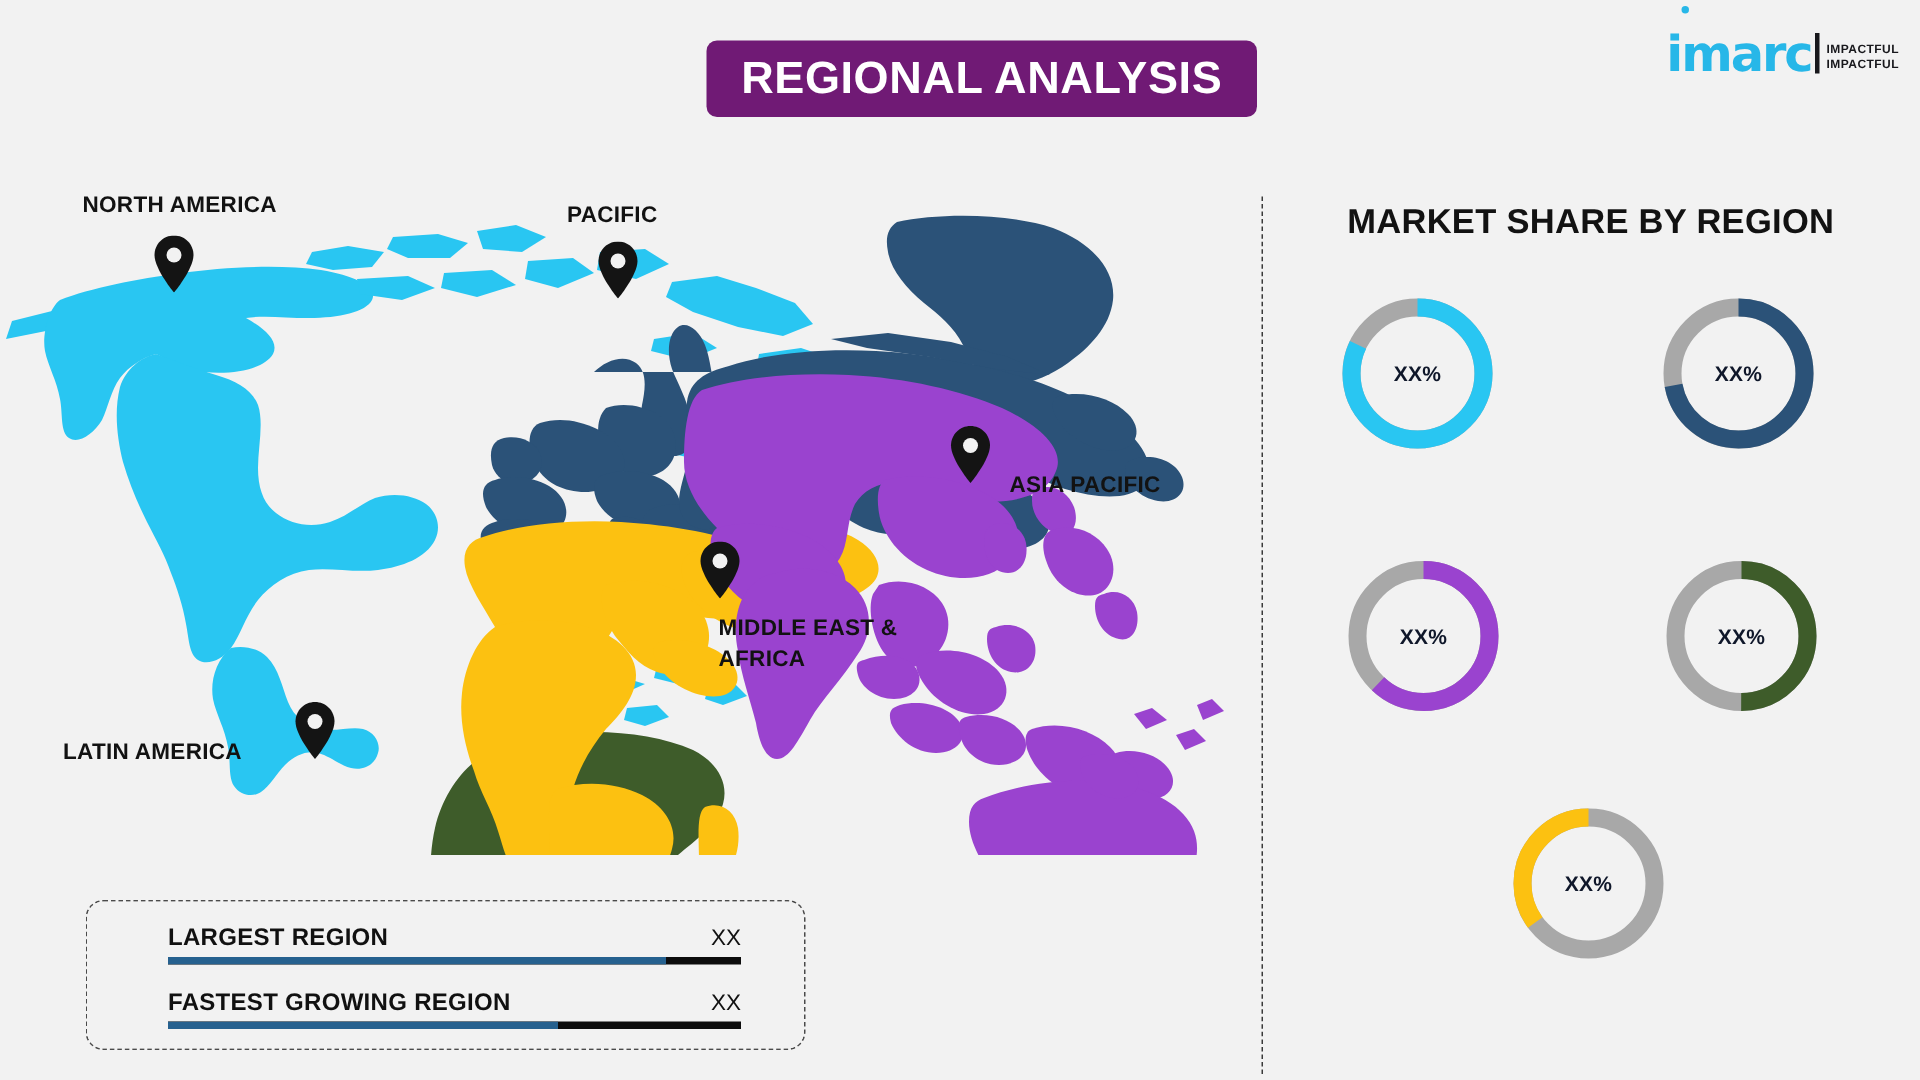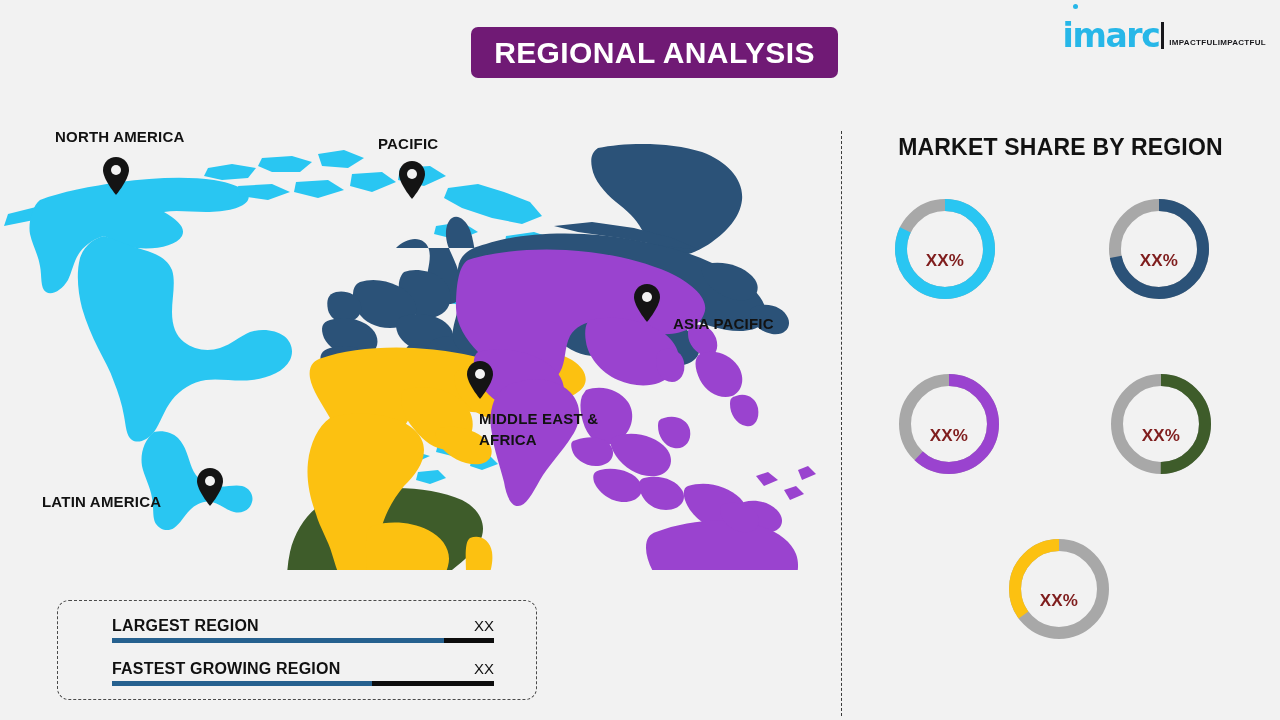--- a/index.html
+++ b/index.html
@@ -70,21 +70,21 @@
     top: -7px;
   }
   .logo-bar {
     width: 3px;
     height: 27px;
     background: #18181c;
     margin: 0 5px 2px 2px;
   }
   .logo-tag {
     display: flex;
-    flex-direction: row;
+    flex-direction: column;
     justify-content: center;
     margin-bottom: 3px;
   }
   .logo-tag span {
     font-size: 8px;
     font-weight: bold;
     color: #18181c;
     letter-spacing: 0.3px;
     line-height: 10px;
   }
@@ -185,28 +185,28 @@
     letter-spacing: 0.2px;
   }
   .donut {
     position: absolute;
     width: 110px;
     height: 110px;
   }
   .donut svg { display:block; width:110px; height:110px; }
   .donut .donut-label {
     position: absolute;
-    left: 0; top: 12px;
+    left: 0; top: 0;
     width: 110px; height: 110px;
     display: flex;
     align-items: center;
     justify-content: center;
-    font-size: 17px;
-    font-weight: bold;
-    color: #7f1d1d;
+    font-size: 14px;
+    font-weight: bold;
+    color: #0f172a;
     letter-spacing: 0.2px;
   }
   .d1 { left: 890px;  top: 194px; }
   .d2 { left: 1104px; top: 194px; }
   .d3 { left: 894px;  top: 369px; }
   .d4 { left: 1106px; top: 369px; }
   .d5 { left: 1004px; top: 534px; }
 </style>
 </head>
 <body>

